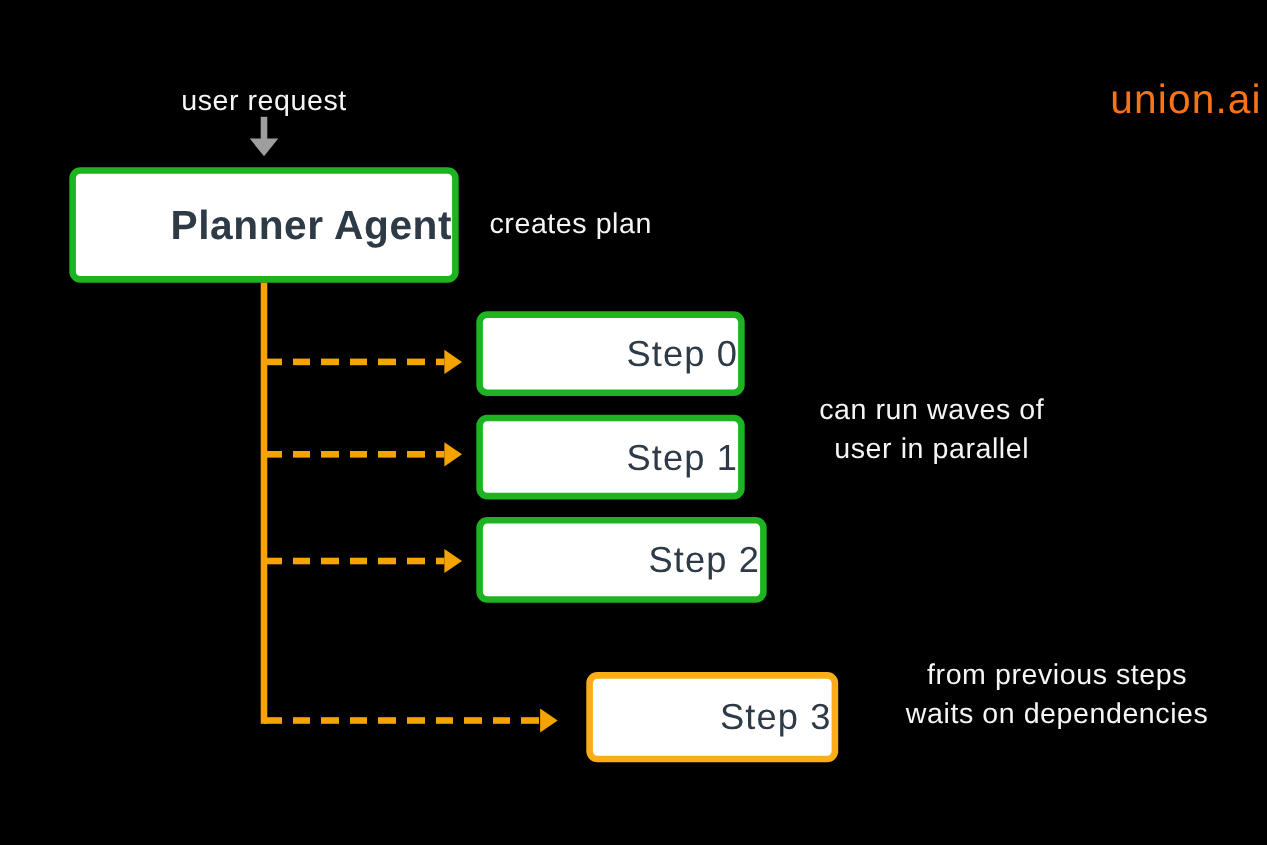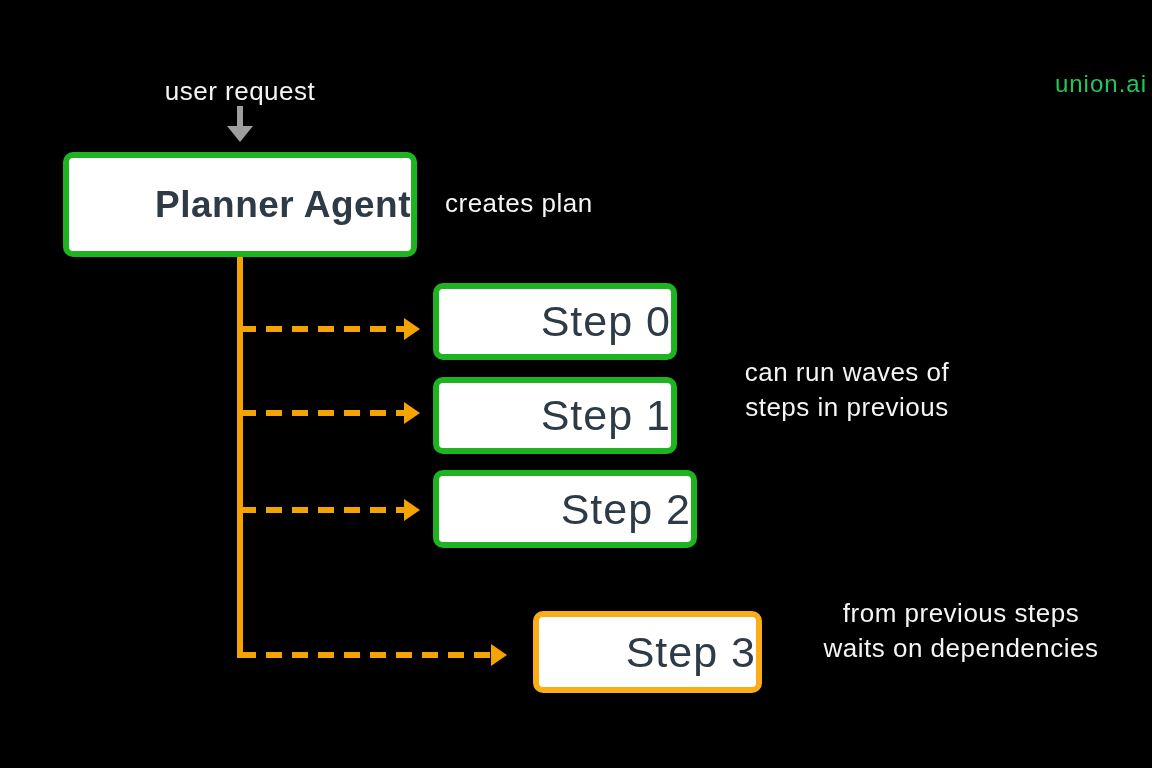--- a/index.html
+++ b/index.html
@@ -41,21 +41,21 @@
     background:var(--box_bg);
     border:6px solid var(--green);
     border-radius:10px;
     display:flex;align-items:center;justify-content:flex-end;
     color:var(--box_text);
   }
   .planner{
     left:63px;top:152px;width:354px;height:105px;
     font-size:37px;font-weight:700;letter-spacing:0.5px;
   }
-  .step{font-size:43px;font-weight:400;letter-spacing:1px;}
+  .step{font-size:33px;font-weight:400;letter-spacing:1px;}
   .step-0{left:433px;top:283px;width:244px;height:77px;}
   .step-1{left:433px;top:377px;width:244px;height:77px;}
   .step-2{left:433px;top:470px;width:264px;height:78px;}
   .step-3{left:533px;top:611px;width:229px;height:82px;border-color:var(--orange_border);}
 
   .creates-plan{left:445px;top:186px;}
 
   
   .branch-line{
     position:absolute;left:237px;top:257px;width:6px;height:401px;
@@ -82,21 +82,21 @@
   .arrow-0 .dashes,.arrow-1 .dashes,.arrow-2 .dashes{width:164px;}
   .arrow-3 .dashes{width:251px;}
 
   
   .parallel-note{left:722px;top:355px;width:250px;text-align:center;white-space:normal;}
   .waits-note{left:786px;top:596px;width:350px;text-align:center;white-space:normal;}
 
   
   .brand{
     position:absolute;right:5px;top:70px;
-    color:#22c55e;font-size:24px;font-weight:300;letter-spacing:1px;
+    color:#f97316;font-size:37px;font-weight:300;letter-spacing:1px;
   }
 </style>
 </head>
 <body>
 
 <div class="canvas">
 
   <div class="note user-request">user request</div>
 
   <svg class="down-arrow" viewBox="0 0 26 36" aria-hidden="true">
@@ -137,21 +137,21 @@
   </div>
   <div class="node step step-2">
     <span>Step 2</span>
   </div>
   <div class="node step step-3">
     <span>Step 3</span>
   </div>
 
   <div class="note parallel-note">
     <div>can run waves of</div>
-    <div>steps in previous</div>
+    <div>user in parallel</div>
   </div>
 
   <div class="note waits-note">
     <div>from previous steps</div>
     <div>waits on dependencies</div>
   </div>
 
   <div class="brand">union.ai</div>
 
 </div>

